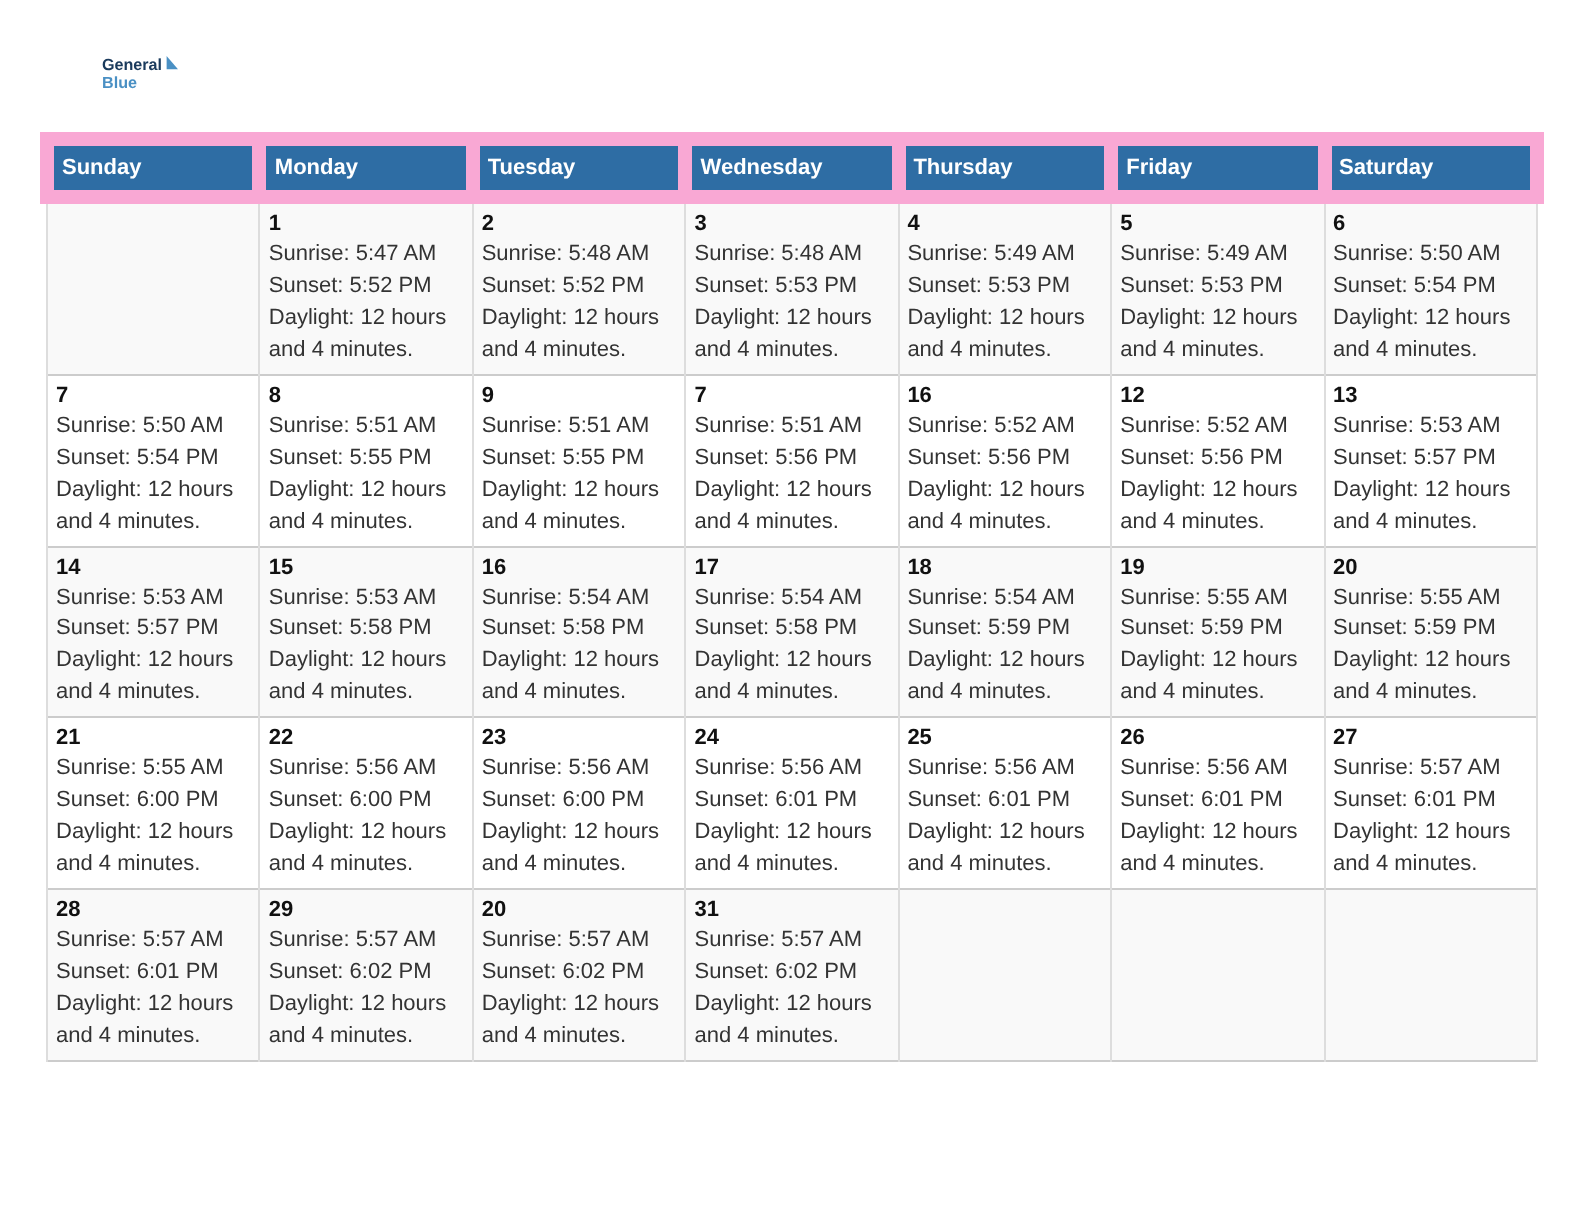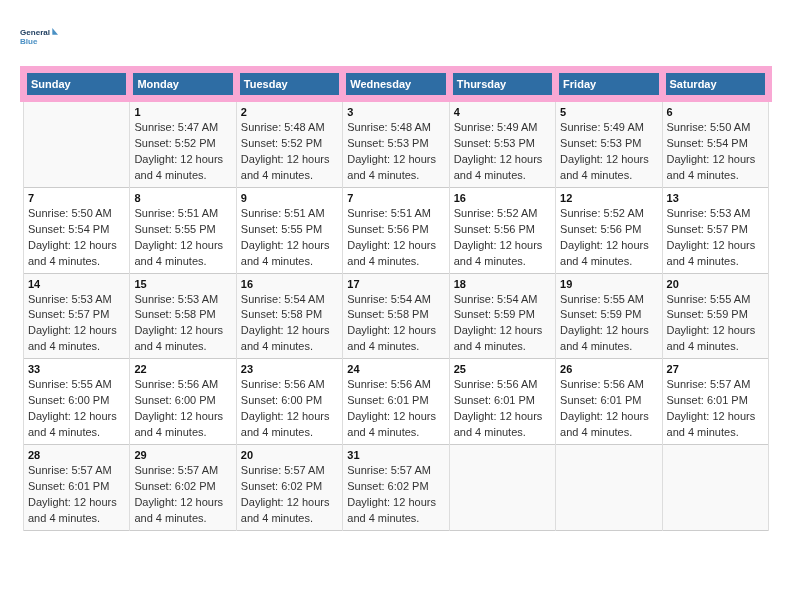--- a/index.html
+++ b/index.html
@@ -14,20 +14,21 @@
       width: 792px;
       height: 612px;
       padding: 18px 20px 14px 20px;
       background: #fff;
     }
     .header {
       display: flex;
       justify-content: space-between;
       align-items: flex-start;
       margin-bottom: 10px;
+      margin-left: 31px;
     }
     .logo {
       display: flex;
       align-items: center;
       gap: 4px;
     }
     .title-block {
       text-align: right;
     }
     .month-title {
@@ -201,21 +202,21 @@
             <span class="day-num">19</span>
             <div class="day-info">Sunrise: 5:55 AM<br>Sunset: 5:59 PM<br>Daylight: 12 hours<br>and 4 minutes.</div>
           </td>
           <td>
             <span class="day-num">20</span>
             <div class="day-info">Sunrise: 5:55 AM<br>Sunset: 5:59 PM<br>Daylight: 12 hours<br>and 4 minutes.</div>
           </td>
         </tr>
         <tr>
           <td>
-            <span class="day-num">33</span>
+            <span class="day-num">21</span>
             <div class="day-info">Sunrise: 5:55 AM<br>Sunset: 6:00 PM<br>Daylight: 12 hours<br>and 4 minutes.</div>
           </td>
           <td>
             <span class="day-num">22</span>
             <div class="day-info">Sunrise: 5:56 AM<br>Sunset: 6:00 PM<br>Daylight: 12 hours<br>and 4 minutes.</div>
           </td>
           <td>
             <span class="day-num">23</span>
             <div class="day-info">Sunrise: 5:56 AM<br>Sunset: 6:00 PM<br>Daylight: 12 hours<br>and 4 minutes.</div>
           </td>

